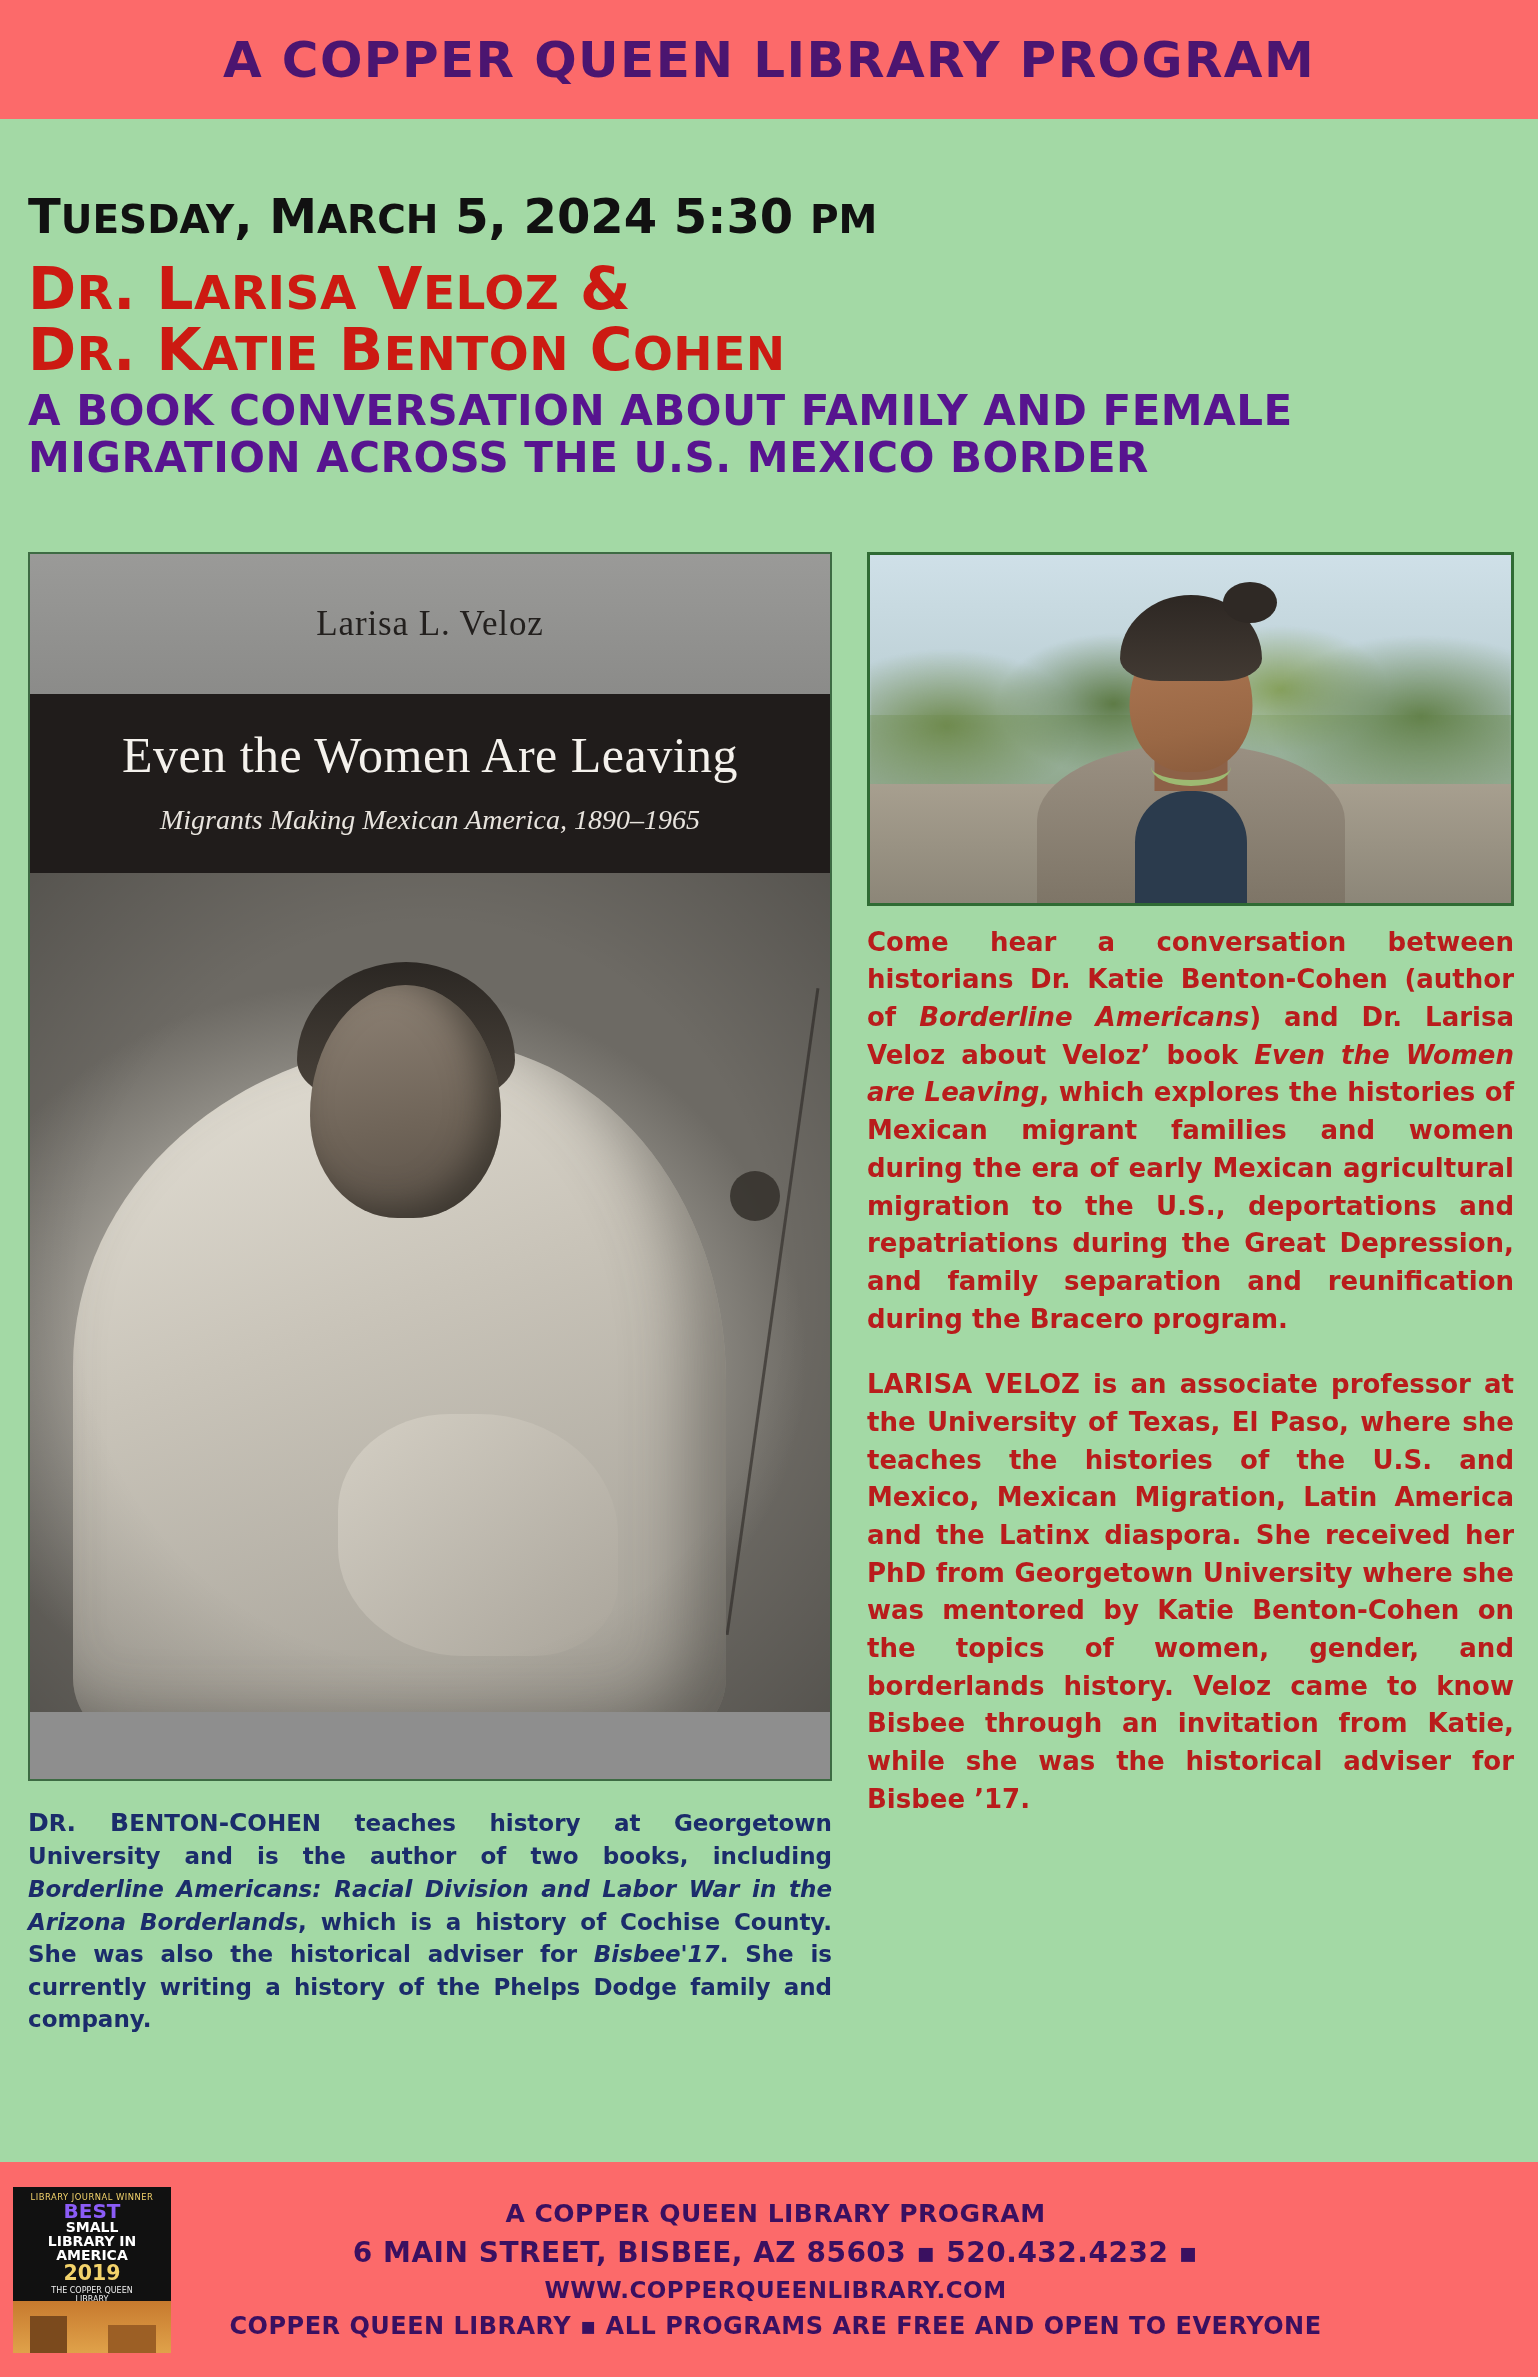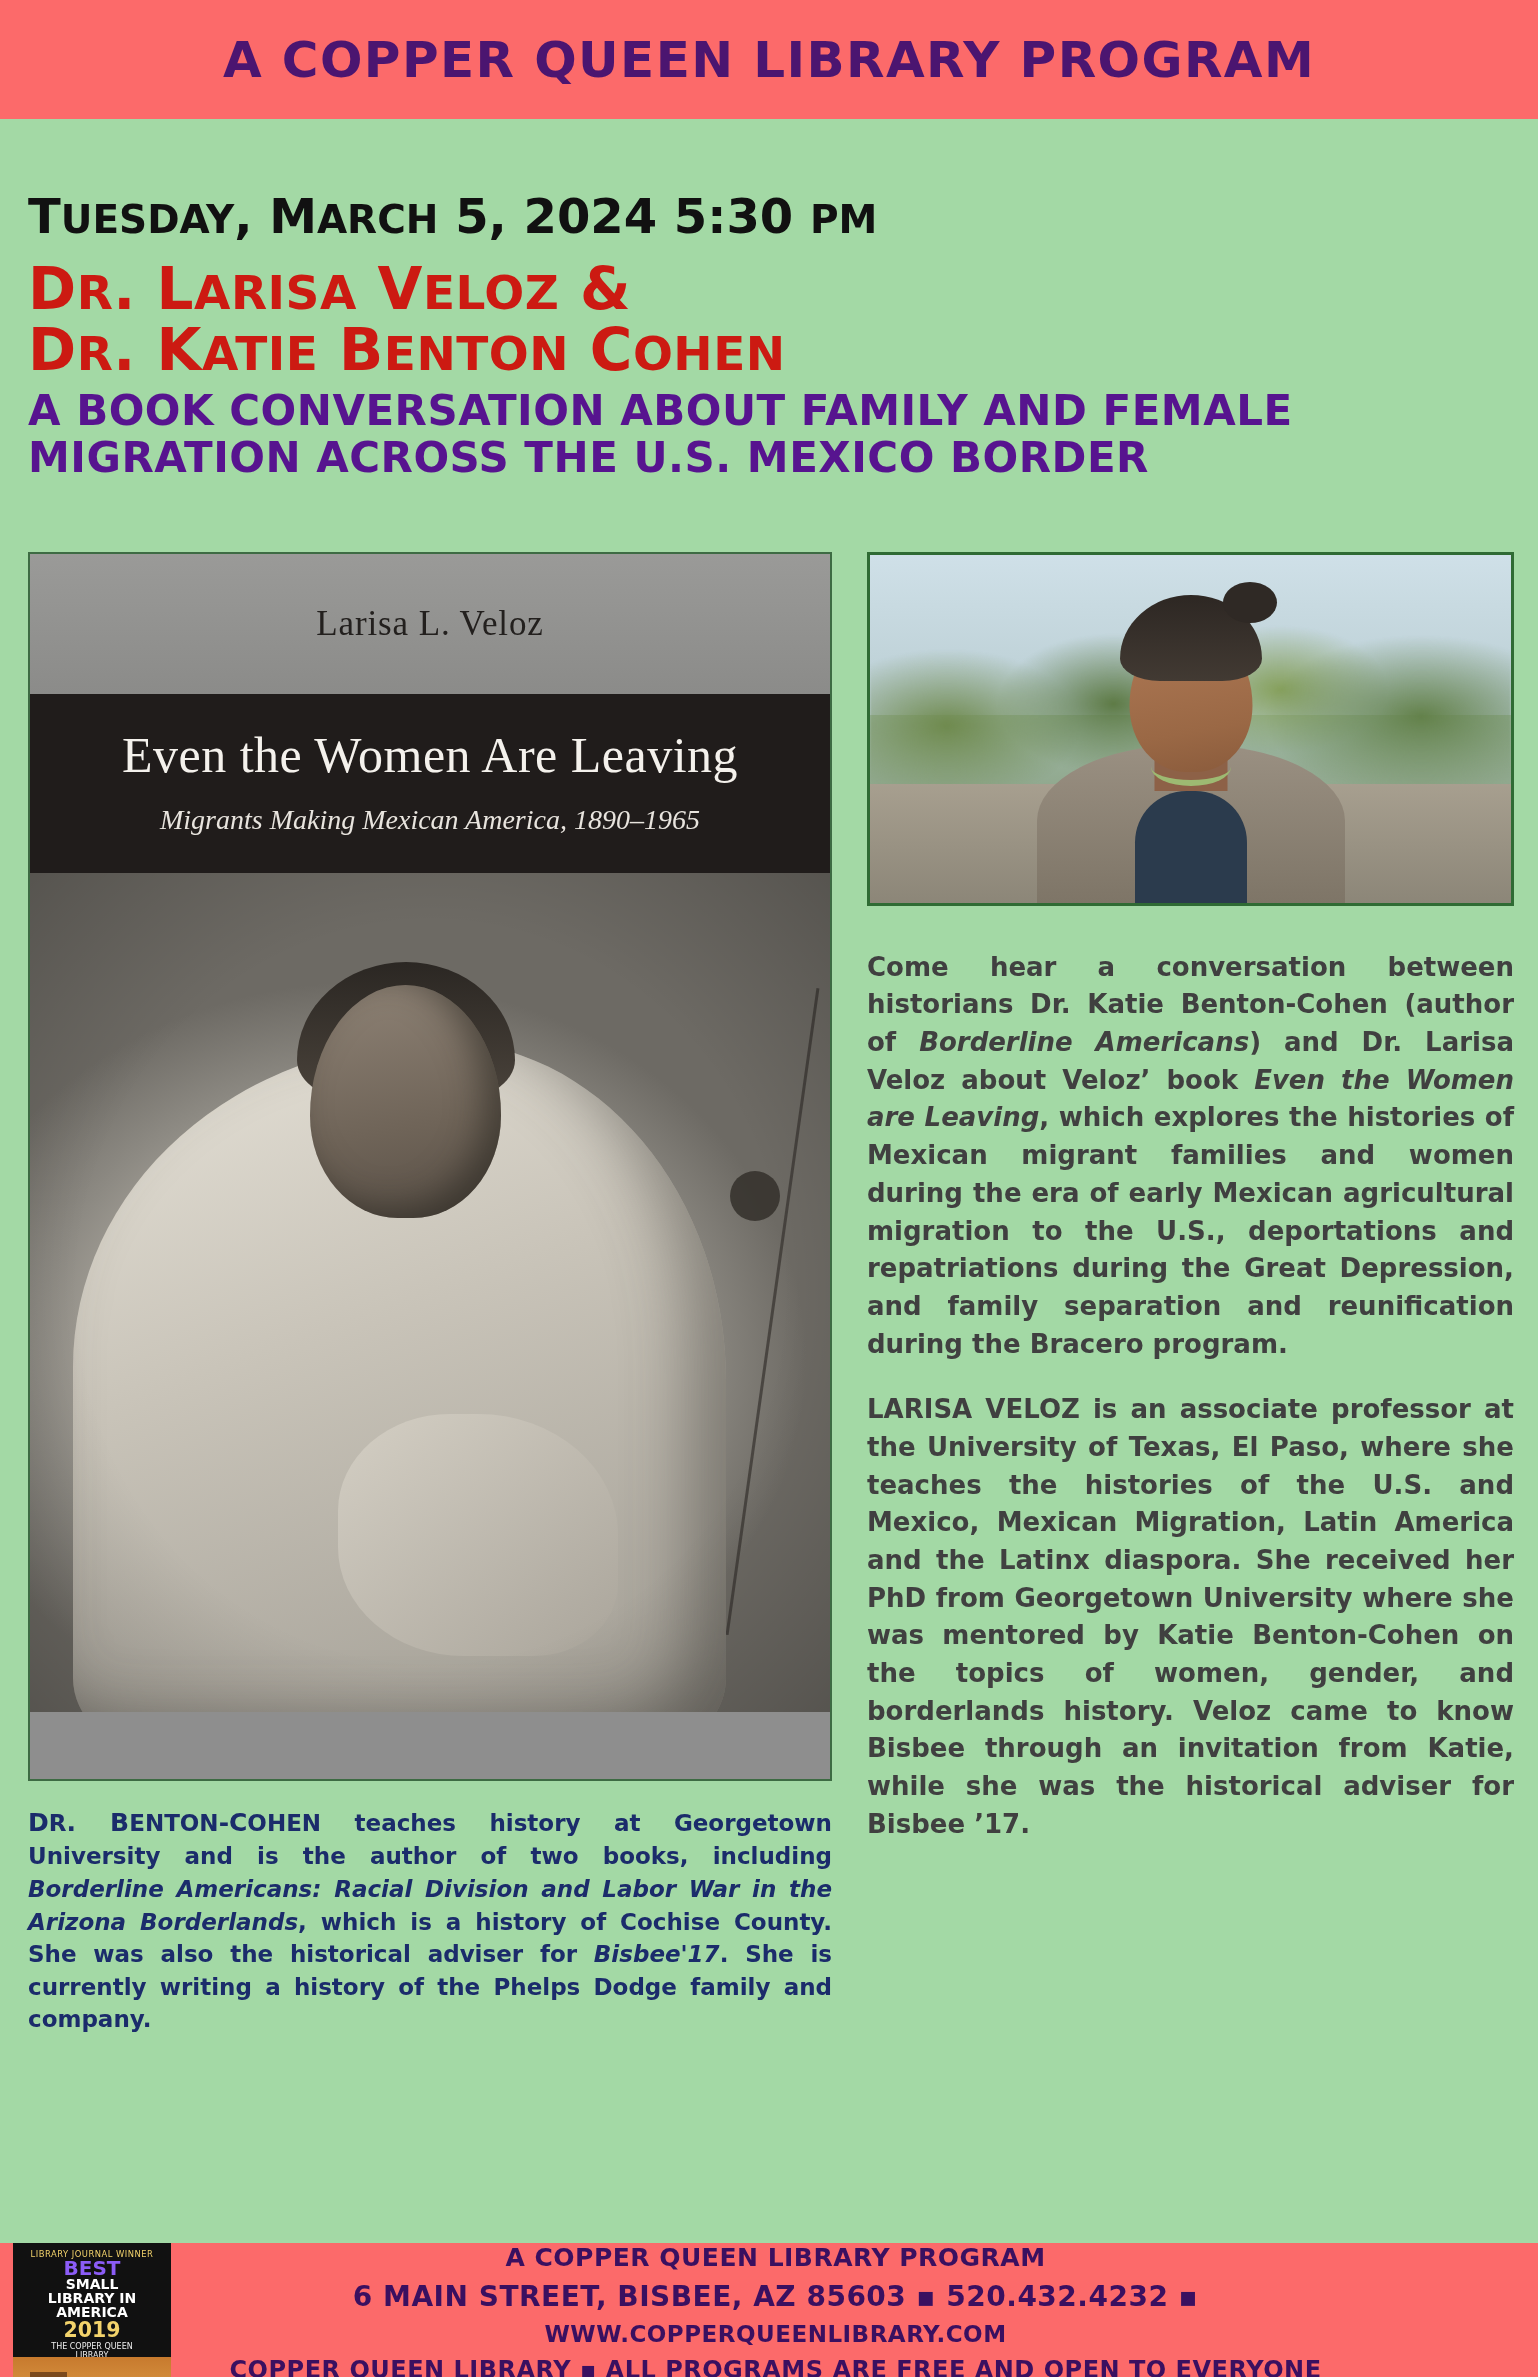--- a/index.html
+++ b/index.html
@@ -291,39 +291,39 @@
   .hs-hair { position:absolute; left:50%; bottom:222px; transform:translateX(-50%);
     width: 142px; height: 86px; background: linear-gradient(180deg,#2d2723 0%,#423a33 100%);
     border-radius: 50% 50% 28% 28% / 74% 74% 26% 26%; }
   .hs-bun { position:absolute; left:calc(50% + 32px); bottom:280px;
     width: 54px; height: 41px; background:#2f2925; border-radius:50%; }
   .hs-necklace { position:absolute; left:50%; bottom:117px; transform:translateX(-50%);
     width: 80px; height: 32px; border-bottom: 6.5px solid #9dba72; border-radius: 0 0 50% 50%; }
 
   
   .right-text {
-    margin-top: 43px;
-    color: #404040;
+    margin-top: 18px;
+    color: #b91c1c;
     font-weight: bold;
     font-size: 26px;
     line-height: 1.45;
     text-align: justify;
     font-family: "DejaVu Sans", sans-serif;
   }
   .right-text p { margin: 0 0 28px 0; }
   .right-text p:last-child { margin-bottom: 0; }
   .right-text i { font-style: italic; }
   .sc-name { font-size: 26px; }
 
   
   .footer {
     background: #fc6a6a;
-    height: 134px;
-    display: flex;
-    align-items: flex-start;
+    height: 215px;
+    display: flex;
+    align-items: center;
     position: relative;
     margin-top: 12px;
   }
   .award-badge {
     width: 158px;
     height: 166px;
     margin-left: 13px;
     background: #111;
     display: flex;
     flex-direction: column;

